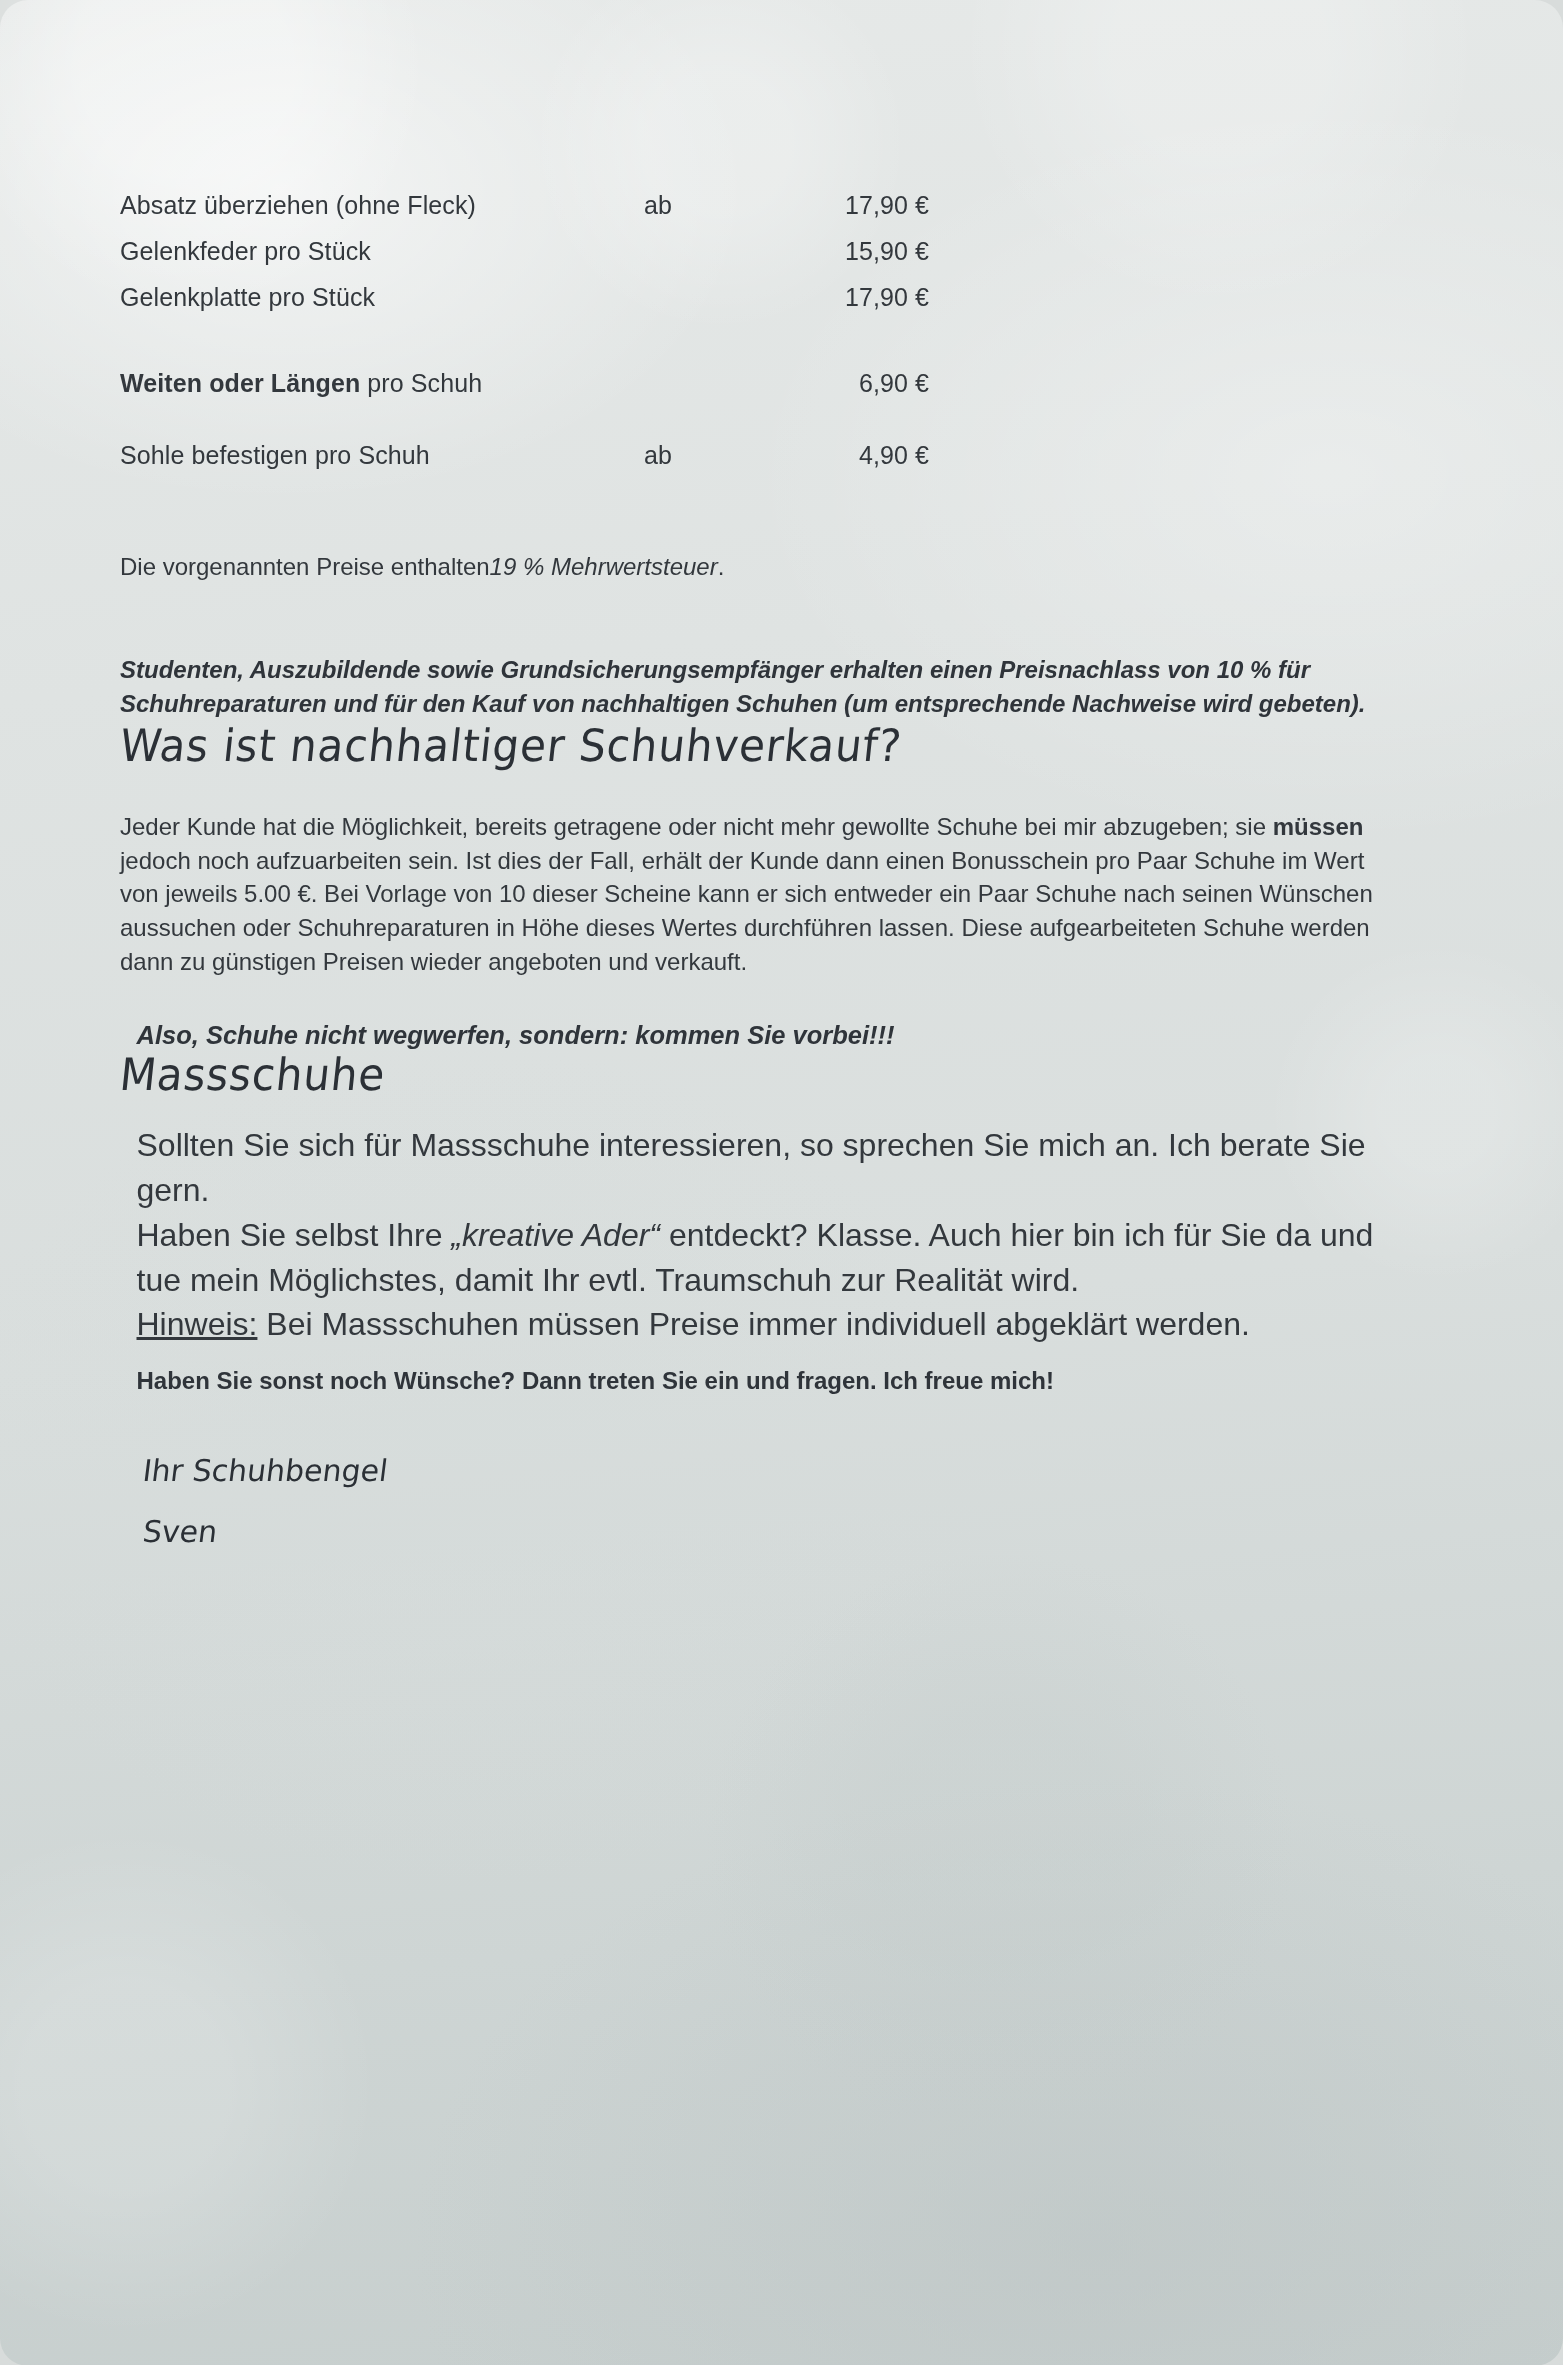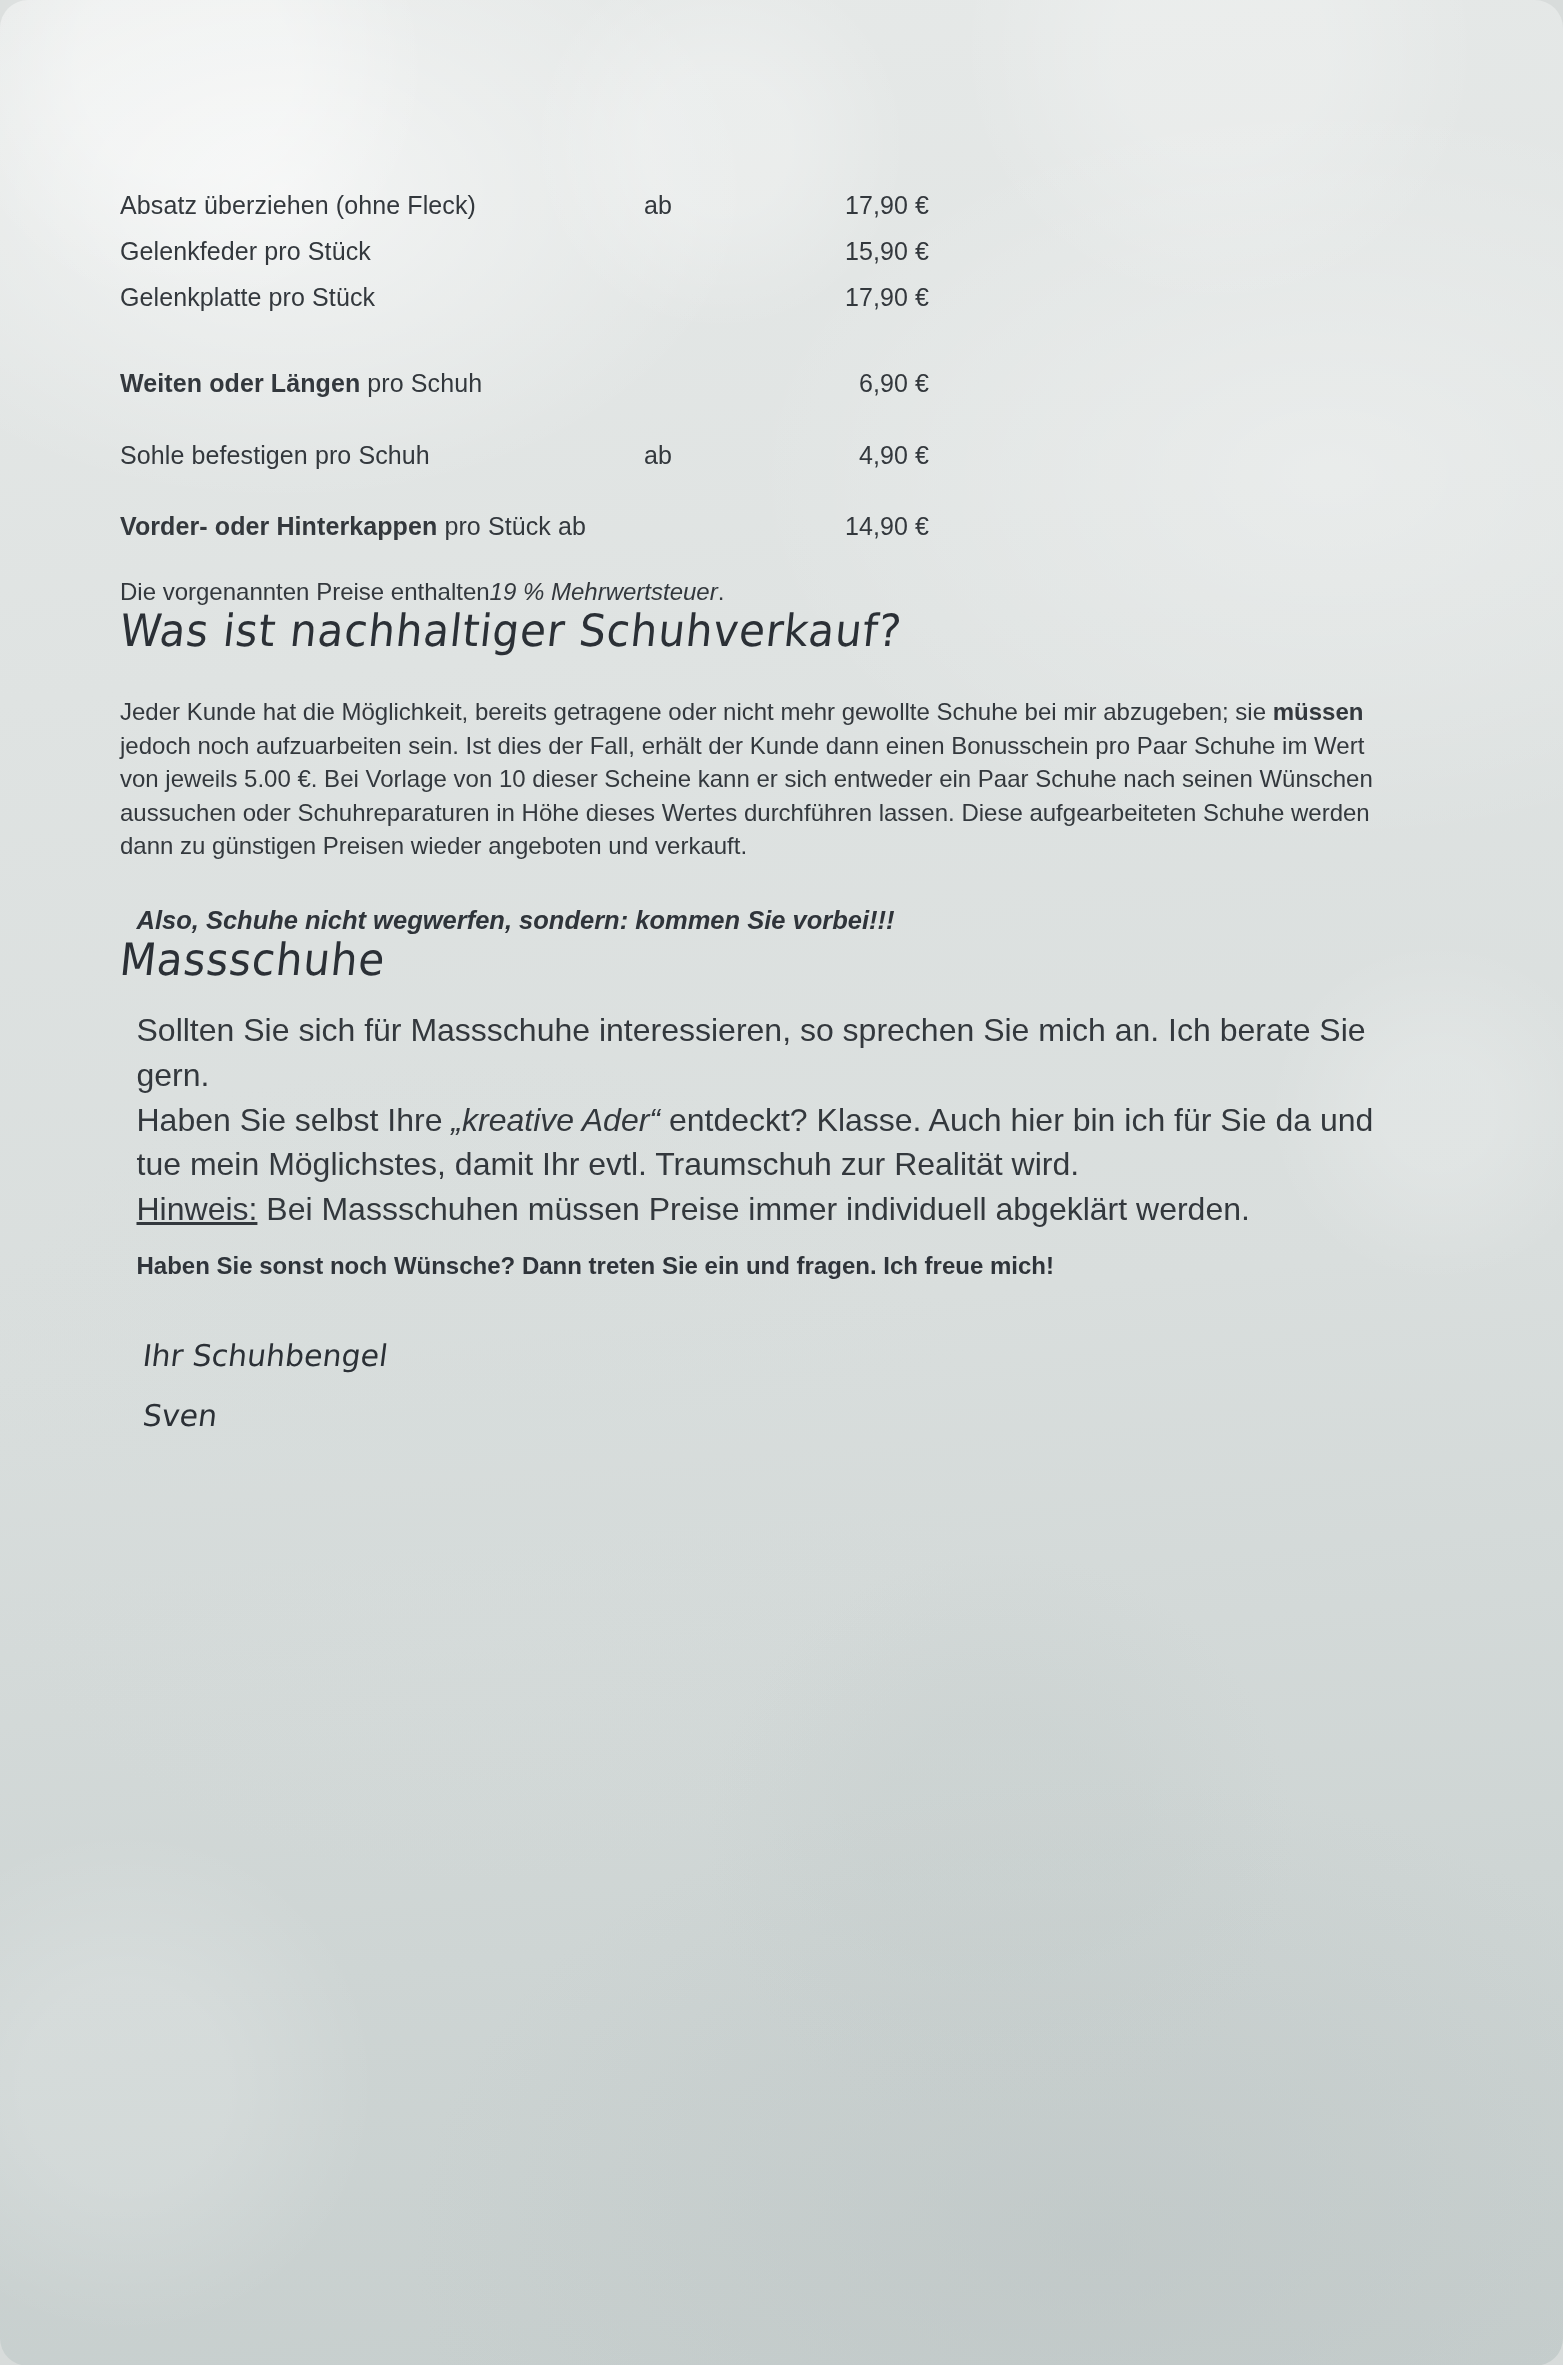--- a/index.html
+++ b/index.html
@@ -197,31 +197,27 @@
       <div class="gap-sm"></div>
 
       <div class="price-row">
         <span class="label">Sohle befestigen pro Schuh</span>
         <span class="ab">ab</span>
         <span class="amount">4,90 €</span>
       </div>
 
       <div class="gap-sm"></div>
 
-      <div class="price-row">
-        <span class="label"><b>Vorder- oder Hinterkappen</b><span> pro Stück  ab</span></span>
-        <span class="ab"></span>
-        <span class="amount">14,90 €</span>
-      </div>
     </div>
 
     <div class="vat-note">
       <span>Die vorgenannten Preise enthalten</span><i>19 % Mehrwertsteuer</i><span>.</span>
     </div>
 
+    <div class="discount-note">Studenten, Auszubildende sowie Grundsicherungsempfänger erhalten einen Preisnachlass von 10 % für Schuhreparaturen und für den Kauf von nachhaltigen Schuhen (um entsprechende Nachweise wird gebeten).</div>
 
     <h2 class="script h-sustainable">Was ist nachhaltiger Schuhverkauf?</h2>
 
     <div class="body-par">
       <span>Jeder Kunde hat die Möglichkeit, bereits getragene oder nicht mehr gewollte Schuhe bei mir abzugeben; sie </span><b>müssen</b><span> jedoch noch aufzuarbeiten sein. Ist dies der Fall, erhält der Kunde dann einen Bonusschein pro Paar Schuhe im Wert von jeweils 5.00 €. Bei Vorlage von 10 dieser Scheine kann er sich entweder ein Paar Schuhe nach seinen Wünschen aussuchen oder Schuhreparaturen in Höhe dieses Wertes durchführen lassen. Diese aufgearbeiteten Schuhe werden dann zu günstigen Preisen wieder angeboten und verkauft.</span>
     </div>
 
     <div class="bold-italic-line">Also, Schuhe nicht wegwerfen, sondern: kommen Sie vorbei!!!</div>
 
     <h2 class="script h-massschuhe">Massschuhe</h2>

